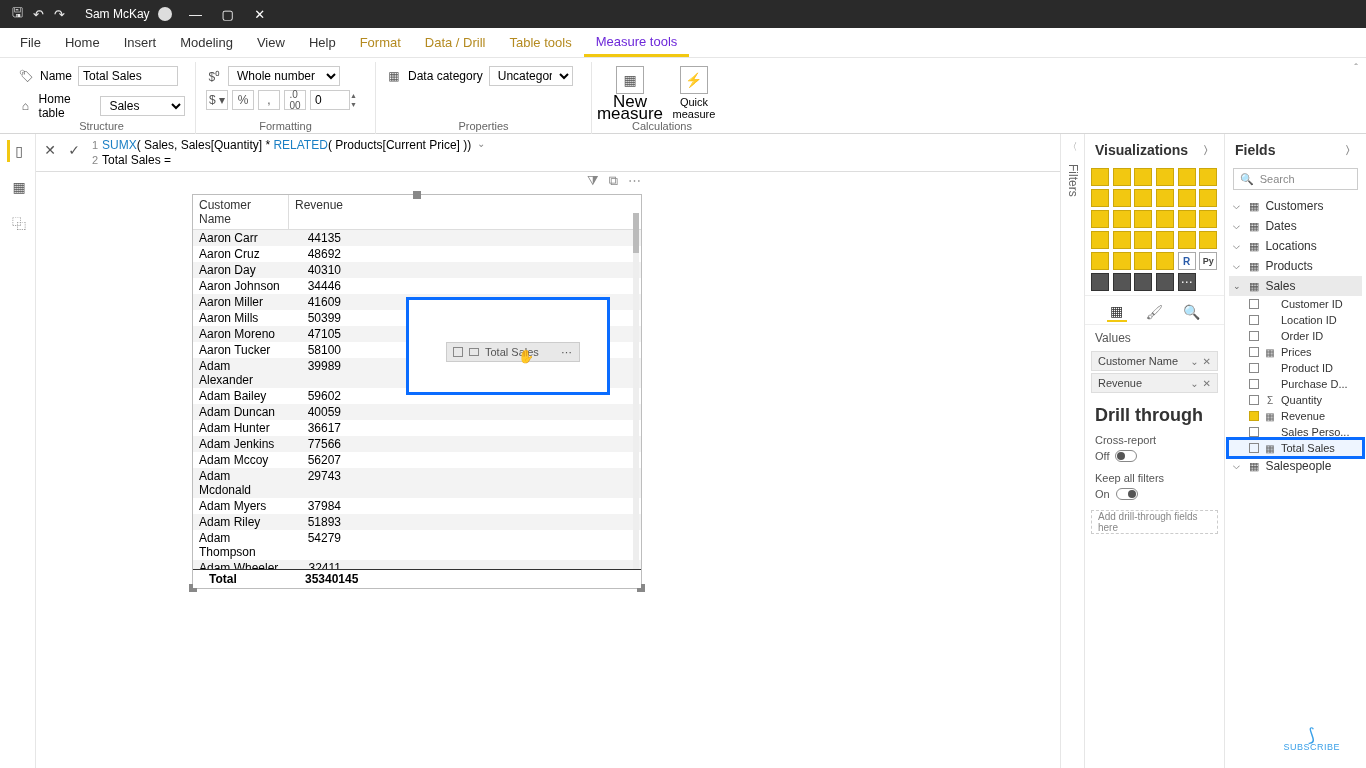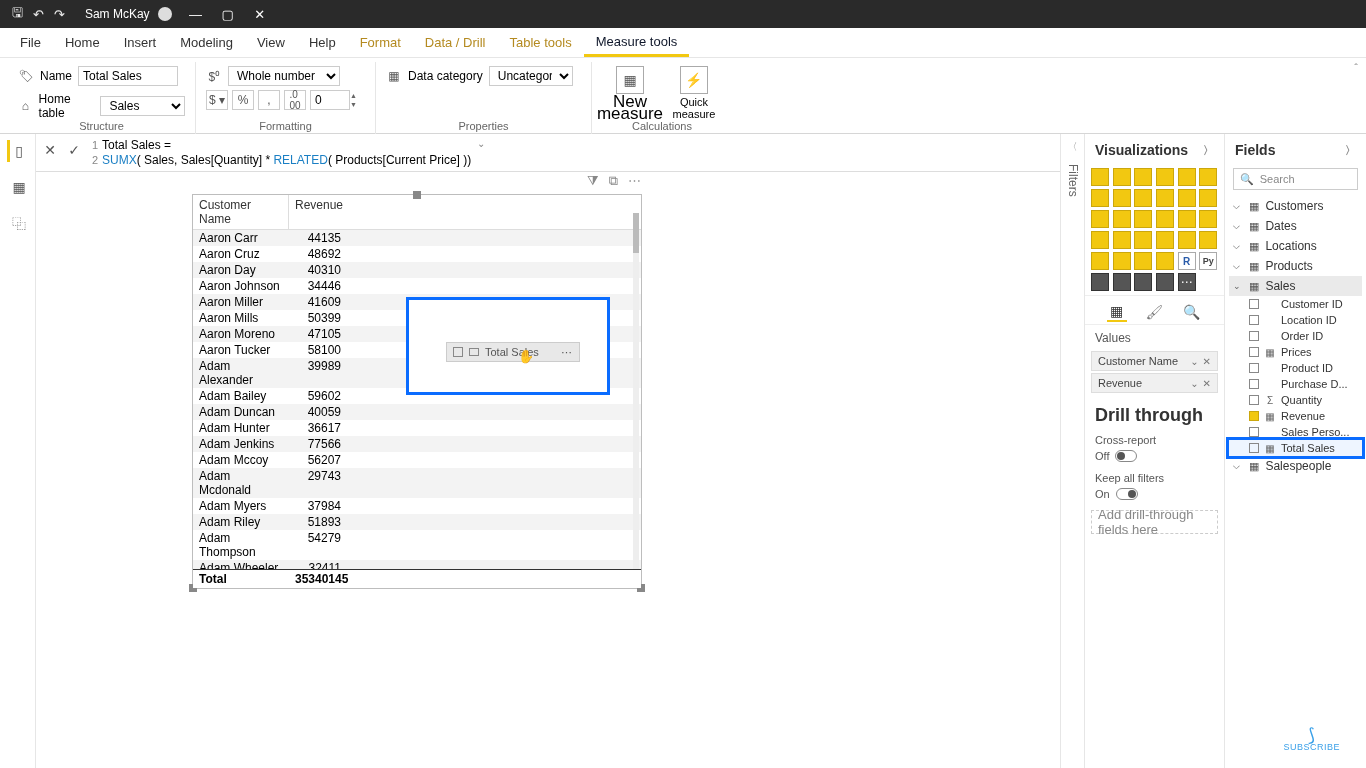--- a/index.html
+++ b/index.html
@@ -11,21 +11,21 @@
 .titlebar .qat span { opacity: .9; cursor: pointer; font-size: 13px; }
 .titlebar .title { flex: 1; text-align: center; color: #ddd; }
 .titlebar .user { display: flex; align-items: center; gap: 8px; padding: 0 8px; }
 .titlebar .avatar { width: 14px; height: 14px; border-radius: 50%; background: #ddd; }
 .titlebar .winbtn { width: 32px; text-align: center; font-size: 13px; cursor: pointer; }
 
 
 .ribbon-tabs { height: 30px; background: #fff; border-bottom: 1px solid #e6e6e6; display: flex; align-items: center; padding: 0 8px; font-size: 13px; }
 .ribbon-tabs .tab { padding: 0 12px; height: 100%; display: flex; align-items: center; cursor: pointer; color: #333; }
 .ribbon-tabs .tab.ctx { color: #b48a20; }
-.ribbon-tabs .tab.active { color: #0f172a; border-bottom: 3px solid #f2c811; }
+.ribbon-tabs .tab.active { color: #6d28d9; border-bottom: 3px solid #f2c811; }
 
 
 .ribbon { height: 76px; background: #fff; border-bottom: 1px solid #d6d6d6; display: flex; padding: 4px 8px 0 8px; font-size: 12px;}
 .ribbon .group { display: flex; flex-direction: column; border-right: 1px solid #e6e6e6; padding: 0 10px; height: 72px;}
 .ribbon .group .body { flex: 1; display: flex; align-items: flex-start; gap: 8px; padding-top:4px;}
 .ribbon .group .label { text-align: center; font-size: 11px; color: #666; padding-bottom: 2px;}
 .ribbon .col { display: flex; flex-direction: column; gap: 4px; }
 .ribbon .row { display: flex; align-items: center; gap: 6px; }
 .ribbon .ico { width: 16px; height: 16px; display: inline-flex; align-items: center; justify-content: center; font-size: 12px; color: #555;}
 .ribbon input[type=text], .ribbon select { height: 20px; border: 1px solid #ccc; font-size: 12px; padding: 0 4px; background:#fff;}
@@ -62,21 +62,21 @@
 .tablevis .hdr{ display:flex; background:#fff; border-bottom:1px solid #ddd; font-size:12px;}
 .tablevis .hdr div{ padding:3px 6px; font-weight:400; color:#333;}
 .tablevis .hdr .c1{ width:96px; border-right:1px solid #ddd;}
 .tablevis .hdr .c2{ width:58px;}
 .tablevis .rows{ font-size:12px;}
 .tablevis .rows .r{ display:flex;}
 .tablevis .rows .r:nth-child(odd){ background:#f3f3f3;}
 .tablevis .rows .r .c1{ width:96px; padding:1px 6px;}
 .tablevis .rows .r .c2{ width:58px; padding:1px 6px; text-align:right;}
 .tablevis .total{ position:absolute; bottom:0; left:0; right:0; display:flex; font-size:12px; font-weight:700; border-top:1px solid #333; background:#fff;}
-.tablevis .total .c1{ width:96px; padding:2px 6px;}
+.tablevis .total .c1{ width:96px; padding:2px 6px;margin-left:10px;}
 .tablevis .total .c2{ width:58px; padding:2px 6px; text-align:right;}
 
 
 .dropvis{ position:absolute; left:370px; top:125px; width:204px; height:98px; border:3px solid #0a6cff; background:#fff;}
 .dragchip{ position:absolute; left:410px; top:170px; width:134px; height:20px; background:#e8e8e8; border:1px solid #ccc; display:flex; align-items:center; font-size:11px; color:#555; padding:0 6px; gap:6px;}
 .dragchip .cb{ width:10px;height:10px;border:1px solid #888;}
 .dragchip .tb{ width:10px;height:8px;border:1px solid #888;}
 .dragchip .more{ margin-left:auto; letter-spacing:1px;}
 
 .cursor-copy{ position:absolute; left:482px; top:177px; font-size:13px; pointer-events:none;}
@@ -103,21 +103,21 @@
 .well{ margin:2px 6px; background:#f0f0f0; border:1px solid #ddd; height:20px; display:flex; align-items:center; padding:0 6px; font-size:11px; color:#444;}
 .well .act{ margin-left:auto; display:flex; gap:4px; color:#777;}
 .well .act span{cursor:pointer; font-size:10px;}
 .drill-title{ padding:10px 10px 4px 10px; font-size:18px; font-weight:600; color:#333;}
 .lbl{ padding:4px 10px 2px 10px; color:#555; font-size:11px;}
 .toggle-row{ display:flex; align-items:center; gap:6px; padding:2px 10px 6px 10px; font-size:11px; color:#555;}
 .toggle{ width:22px;height:12px; border:1px solid #888; border-radius:7px; position:relative; background:#fff;}
 .toggle .knob{ width:8px;height:8px;border-radius:50%;background:#555;position:absolute;top:1px;}
 .toggle.off .knob{ left:1px;}
 .toggle.on .knob{ right:1px;}
-.dropwell{ margin:4px 6px; border:1px dashed #ccc; height:24px; font-size:13px; color:#888; display:flex; align-items:center; padding:0 6px;}
+.dropwell{ margin:4px 6px; border:1px dashed #ccc; height:24px; font-size:10px; color:#888; display:flex; align-items:center; padding:0 6px;}
 
 
 .fieldspane{ width:142px; border-left:1px solid #e6e6e6; background:#fff; display:flex; flex-direction:column; font-size:12px;}
 .fieldspane .search{ margin:4px 8px; height:22px; border:1px solid #ccc; display:flex; align-items:center; padding:0 6px; gap:6px; color:#888; font-size:11px;}
 .tree{ padding:2px 4px; overflow:hidden;}
 .tree .tbl{ display:flex; align-items:center; gap:6px; padding:3px 4px; cursor:pointer; color:#333;}
 .tree .tbl .chev{ font-size:9px; color:#666; width:10px;}
 .tree .tbl .ico{ font-size:11px; color:#555;}
 .tree .tbl.expanded{ background:#eaeaea;}
 .tree .field{ display:flex; align-items:center; gap:6px; padding:2px 4px 2px 20px; cursor:pointer; color:#333; font-size:11px;}
@@ -243,22 +243,22 @@
 
     <div class="formula-bar">
       <div class="fb-btn">✕</div>
       <div class="fb-btn">✓</div>
       <div style="display:flex;">
         <div>
           <div class="gutter">1</div>
           <div class="gutter">2</div>
         </div>
         <div class="code">
+          <div class="ln"><span class="kw">SUMX</span><span>( Sales, Sales[Quantity] * </span><span class="kw">RELATED</span><span>( Products[Current Price] ))</span></div>
           <div class="ln"><span>Total Sales =</span></div>
-          <div class="ln"><span class="kw">SUMX</span><span>( Sales, Sales[Quantity] * </span><span class="kw">RELATED</span><span>( Products[Current Price] ))</span></div>
         </div>
       </div>
       <div class="expander">⌄</div>
     </div>
 
     <div class="report-area">
 
       <div class="tablevis">
         <div class="toolbar">
           <span>⧩</span>

